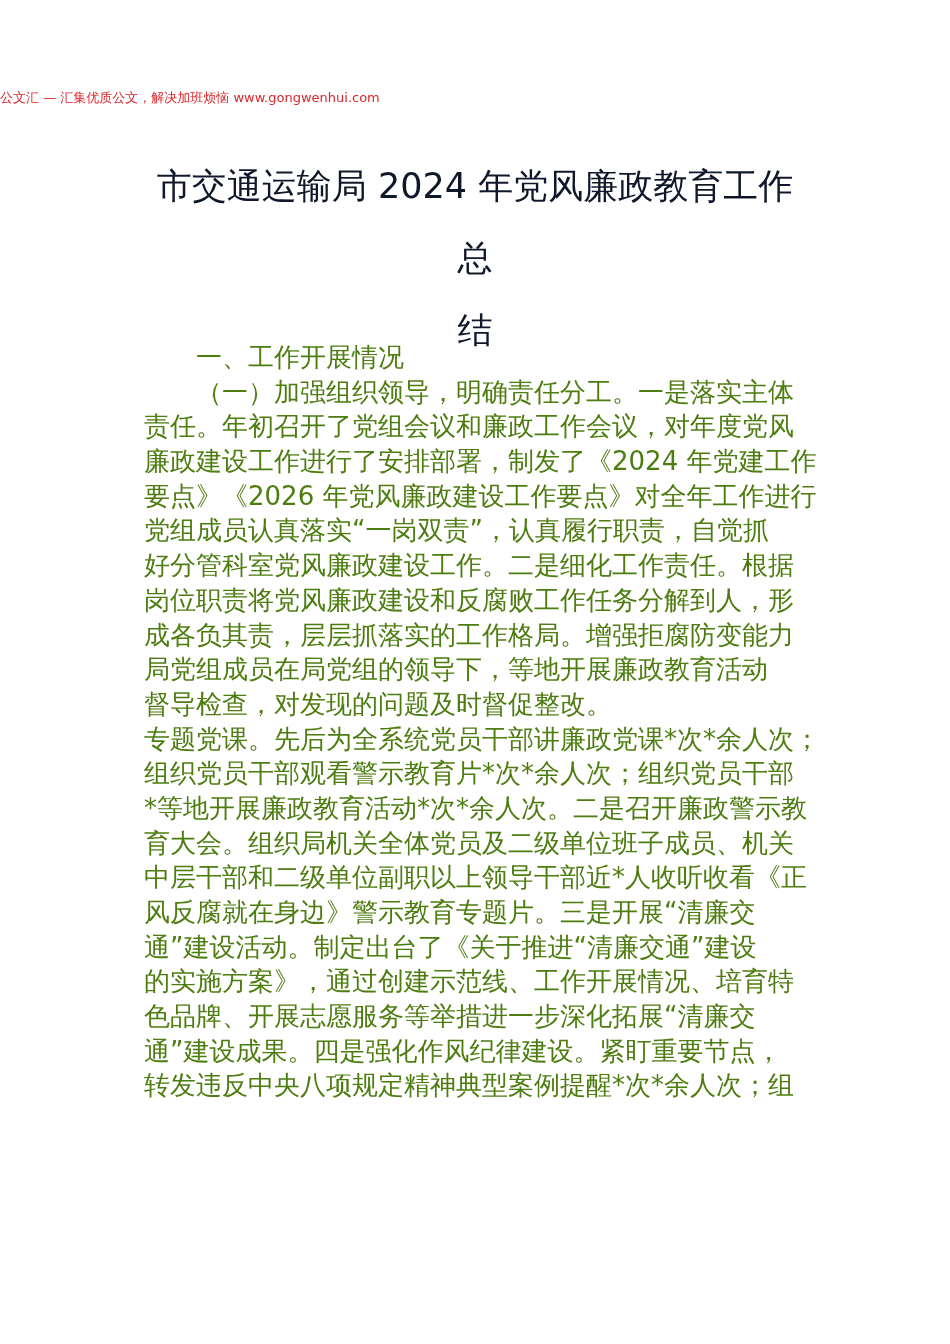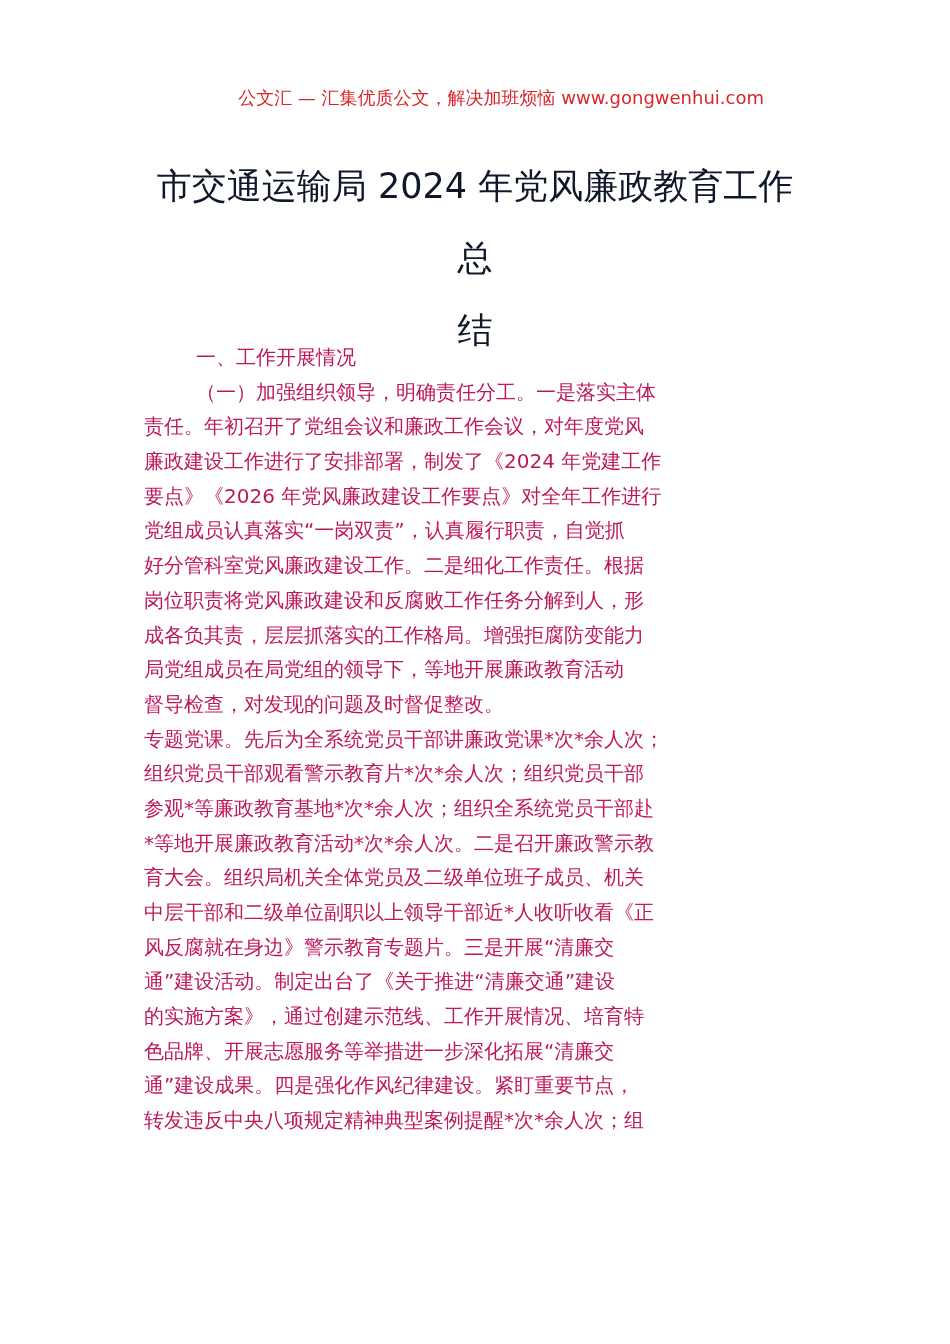--- a/index.html
+++ b/index.html
@@ -13,45 +13,45 @@
       position: relative;
       overflow: hidden;
       font-family: "DejaVu Sans", sans-serif;
       color: #000000;
     }
     .page-header {
       position: absolute;
       left: 0;
       top: 86px;
       width: 764px;
-      text-align: right;
-      font-size: 18px;
+      text-align: left;
+      font-size: 13px;
       color: #d9262a;
       letter-spacing: 0px;
       line-height: 24px;
     }
     .doc-title {
       position: absolute;
       left: 140px;
       top: 150px;
       width: 670px;
       text-align: center;
       font-family: "DejaVu Sans", sans-serif;
       font-size: 35px;
       line-height: 72px;
       color: #0f172a;
     }
     .doc-body {
       position: absolute;
       left: 144px;
       top: 340px;
       width: 666px;
-      font-size: 20px;
+      font-size: 26px;
       line-height: 34.7px;
-      color: #be185d;
+      color: #4d7c0f;
     }
     .line {
       display: block;
       white-space: nowrap;
       height: 34.7px;
     }
     .line.indent {
       padding-left: 52px;
     }
   </style>
@@ -72,21 +72,20 @@
   <span class="line">廉政建设工作进行了安排部署，制发了《2024 年党建工作</span>
   <span class="line">要点》《2026 年党风廉政建设工作要点》对全年工作进行</span>
   <span class="line">党组成员认真落实“一岗双责”，认真履行职责，自觉抓</span>
   <span class="line">好分管科室党风廉政建设工作。二是细化工作责任。根据</span>
   <span class="line">岗位职责将党风廉政建设和反腐败工作任务分解到人，形</span>
   <span class="line">成各负其责，层层抓落实的工作格局。增强拒腐防变能力</span>
   <span class="line">局党组成员在局党组的领导下，等地开展廉政教育活动</span>
   <span class="line">督导检查，对发现的问题及时督促整改。</span>
   <span class="line">专题党课。先后为全系统党员干部讲廉政党课*次*余人次；</span>
   <span class="line">组织党员干部观看警示教育片*次*余人次；组织党员干部</span>
-  <span class="line">参观*等廉政教育基地*次*余人次；组织全系统党员干部赴</span>
   <span class="line">*等地开展廉政教育活动*次*余人次。二是召开廉政警示教</span>
   <span class="line">育大会。组织局机关全体党员及二级单位班子成员、机关</span>
   <span class="line">中层干部和二级单位副职以上领导干部近*人收听收看《正</span>
   <span class="line">风反腐就在身边》警示教育专题片。三是开展“清廉交</span>
   <span class="line">通”建设活动。制定出台了《关于推进“清廉交通”建设</span>
   <span class="line">的实施方案》，通过创建示范线、工作开展情况、培育特</span>
   <span class="line">色品牌、开展志愿服务等举措进一步深化拓展“清廉交</span>
   <span class="line">通”建设成果。四是强化作风纪律建设。紧盯重要节点，</span>
   <span class="line">转发违反中央八项规定精神典型案例提醒*次*余人次；组</span>
 </div>

